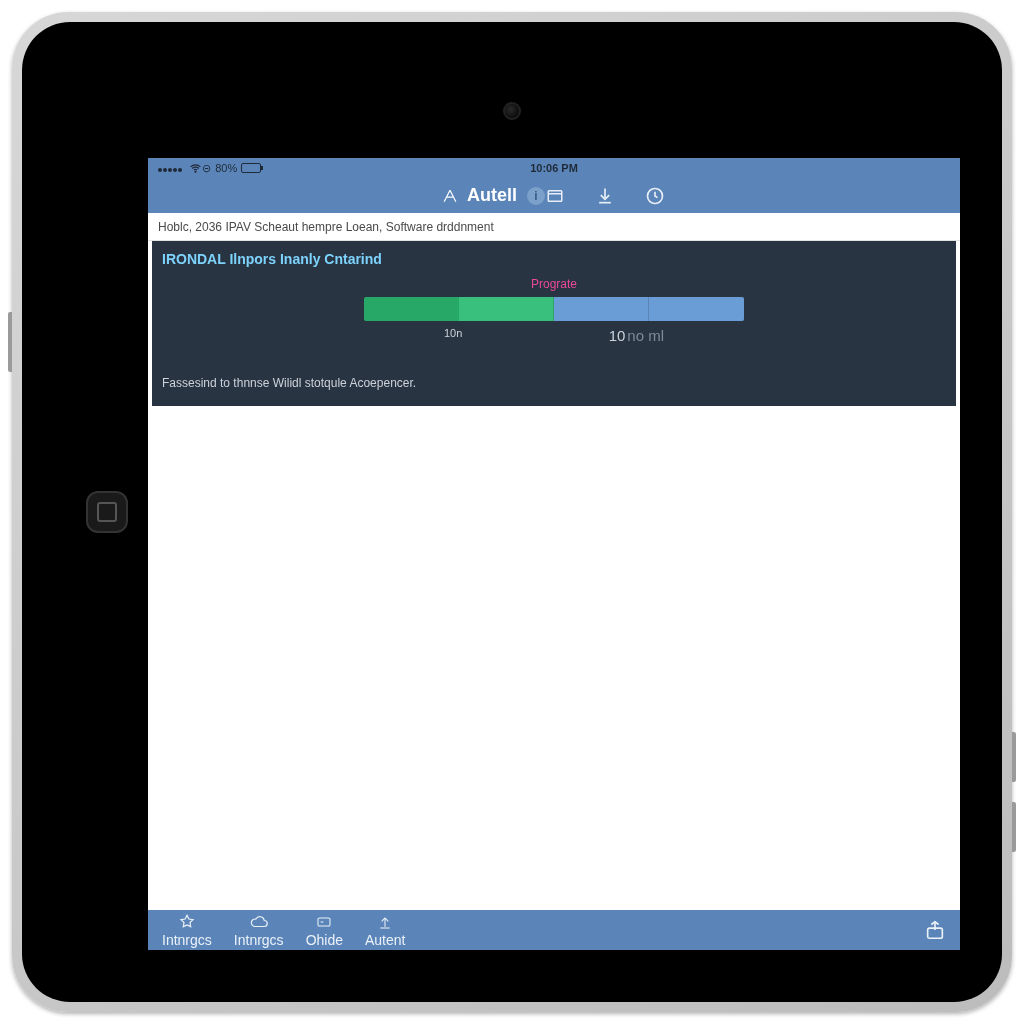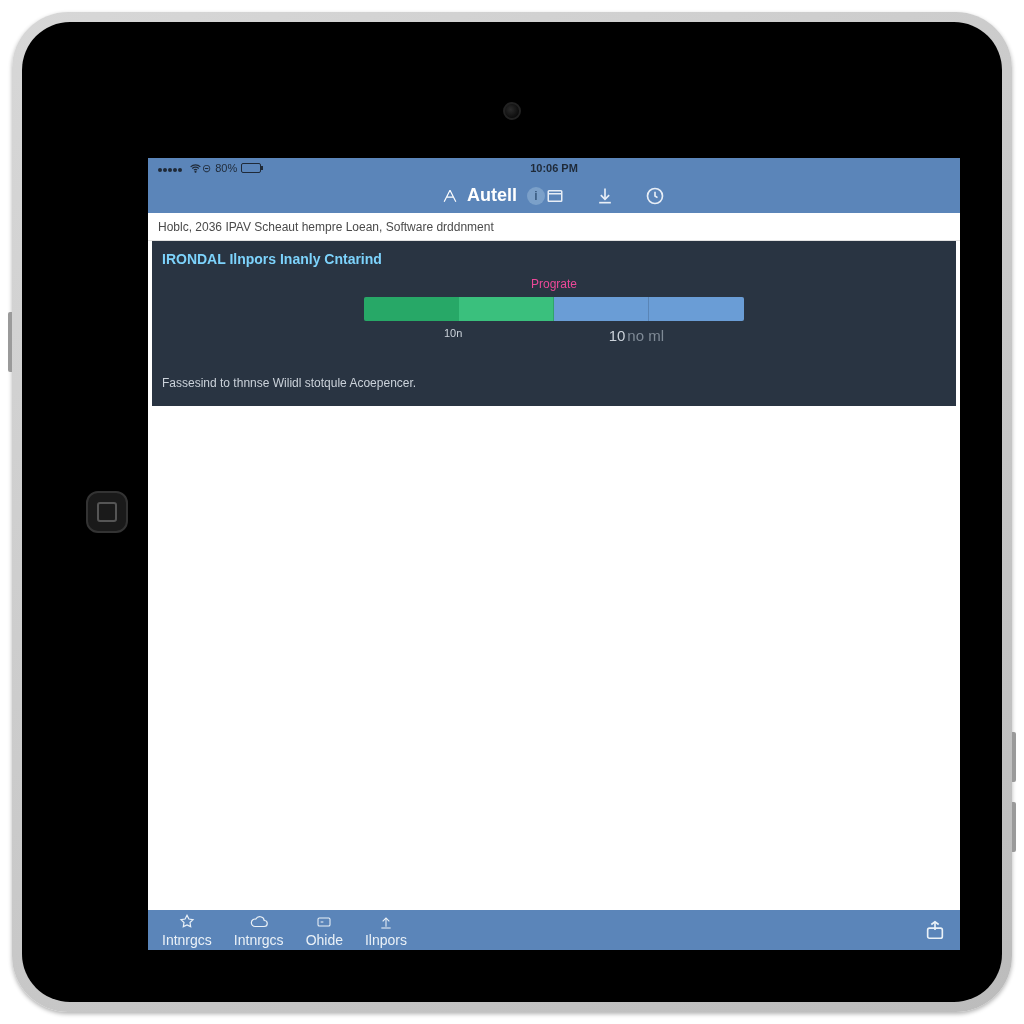--- a/index.html
+++ b/index.html
@@ -276,21 +276,21 @@
                 <span>Ohide</span>
               </div>
               <div class="tab-item">
                 <span class="ico">
                   <svg width="16" height="18" viewBox="0 0 24 24" fill="none" stroke="#eaf1f7" stroke-width="1.6">
                       <path d="M12 19V6"></path>
                       <path d="M7 11l5-5 5 5"></path>
                       <path d="M5 21h14"></path>
                     </svg>
                 </span>
-                <span>Ilnpors</span>
+                <span>Autent</span>
               </div>
             </div>
             <div class="tab-right">
               <span class="ico">
                 <svg width="22" height="22" viewBox="0 0 24 24" fill="none" stroke="#eaf1f7" stroke-width="1.8">
                     <path d="M12 3v9"></path>
                     <path d="M8 6l4-3 4 3"></path>
                     <rect x="4" y="10" width="16" height="11" rx="2"></rect>
                   </svg>
               </span>

